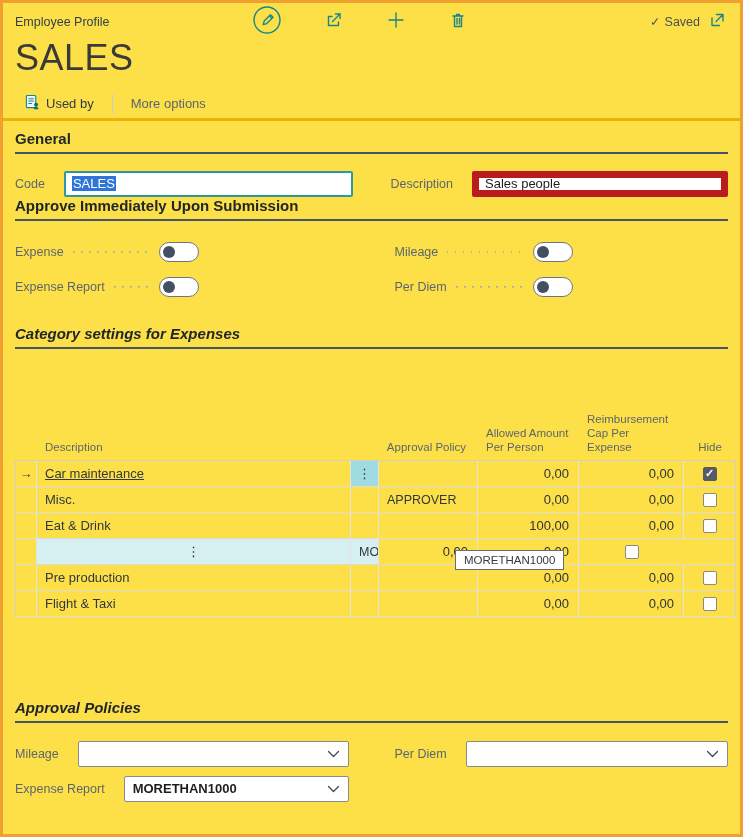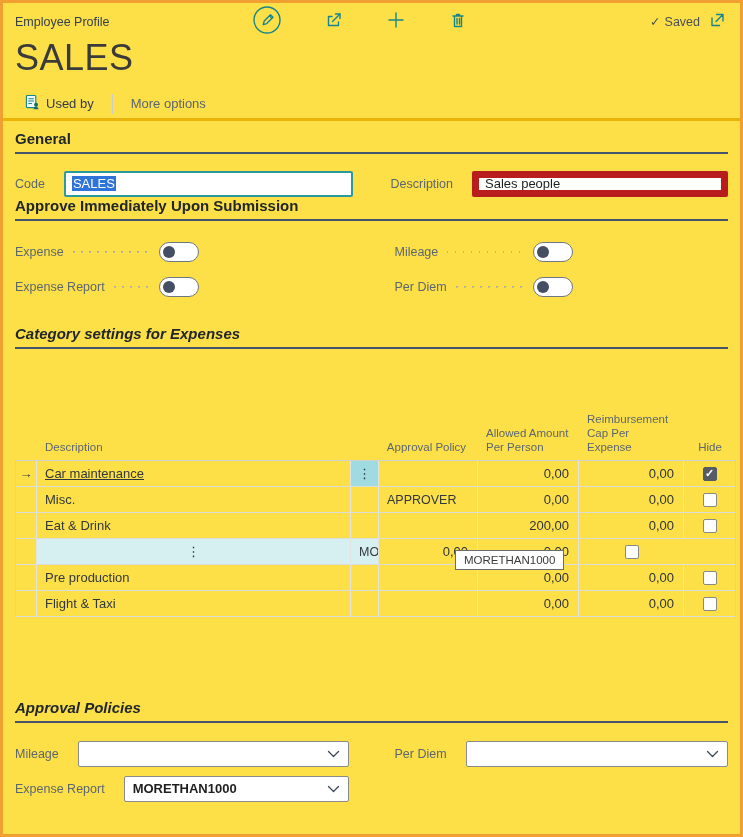--- a/index.html
+++ b/index.html
@@ -249,21 +249,21 @@
           <div class="td">
               <div class="checkbox"></div>
             </div>
         </div>
 
         <div class="tr">
           <div class="td arrow-cell"></div>
           <div class="td">Eat &amp; Drink</div>
           <div class="td ellipsis-cell"></div>
           <div class="td policy"></div>
-          <div class="td num">200,00</div>
+          <div class="td num">100,00</div>
           <div class="td num">0,00</div>
           <div class="td">
               <div class="checkbox"></div>
             </div>
         </div>
 
         <div class="tr">
           <div class="td arrow-cell"></div>
           <div class="td ellipsis-cell bg-teal-light">
               <span>⋮</span>

